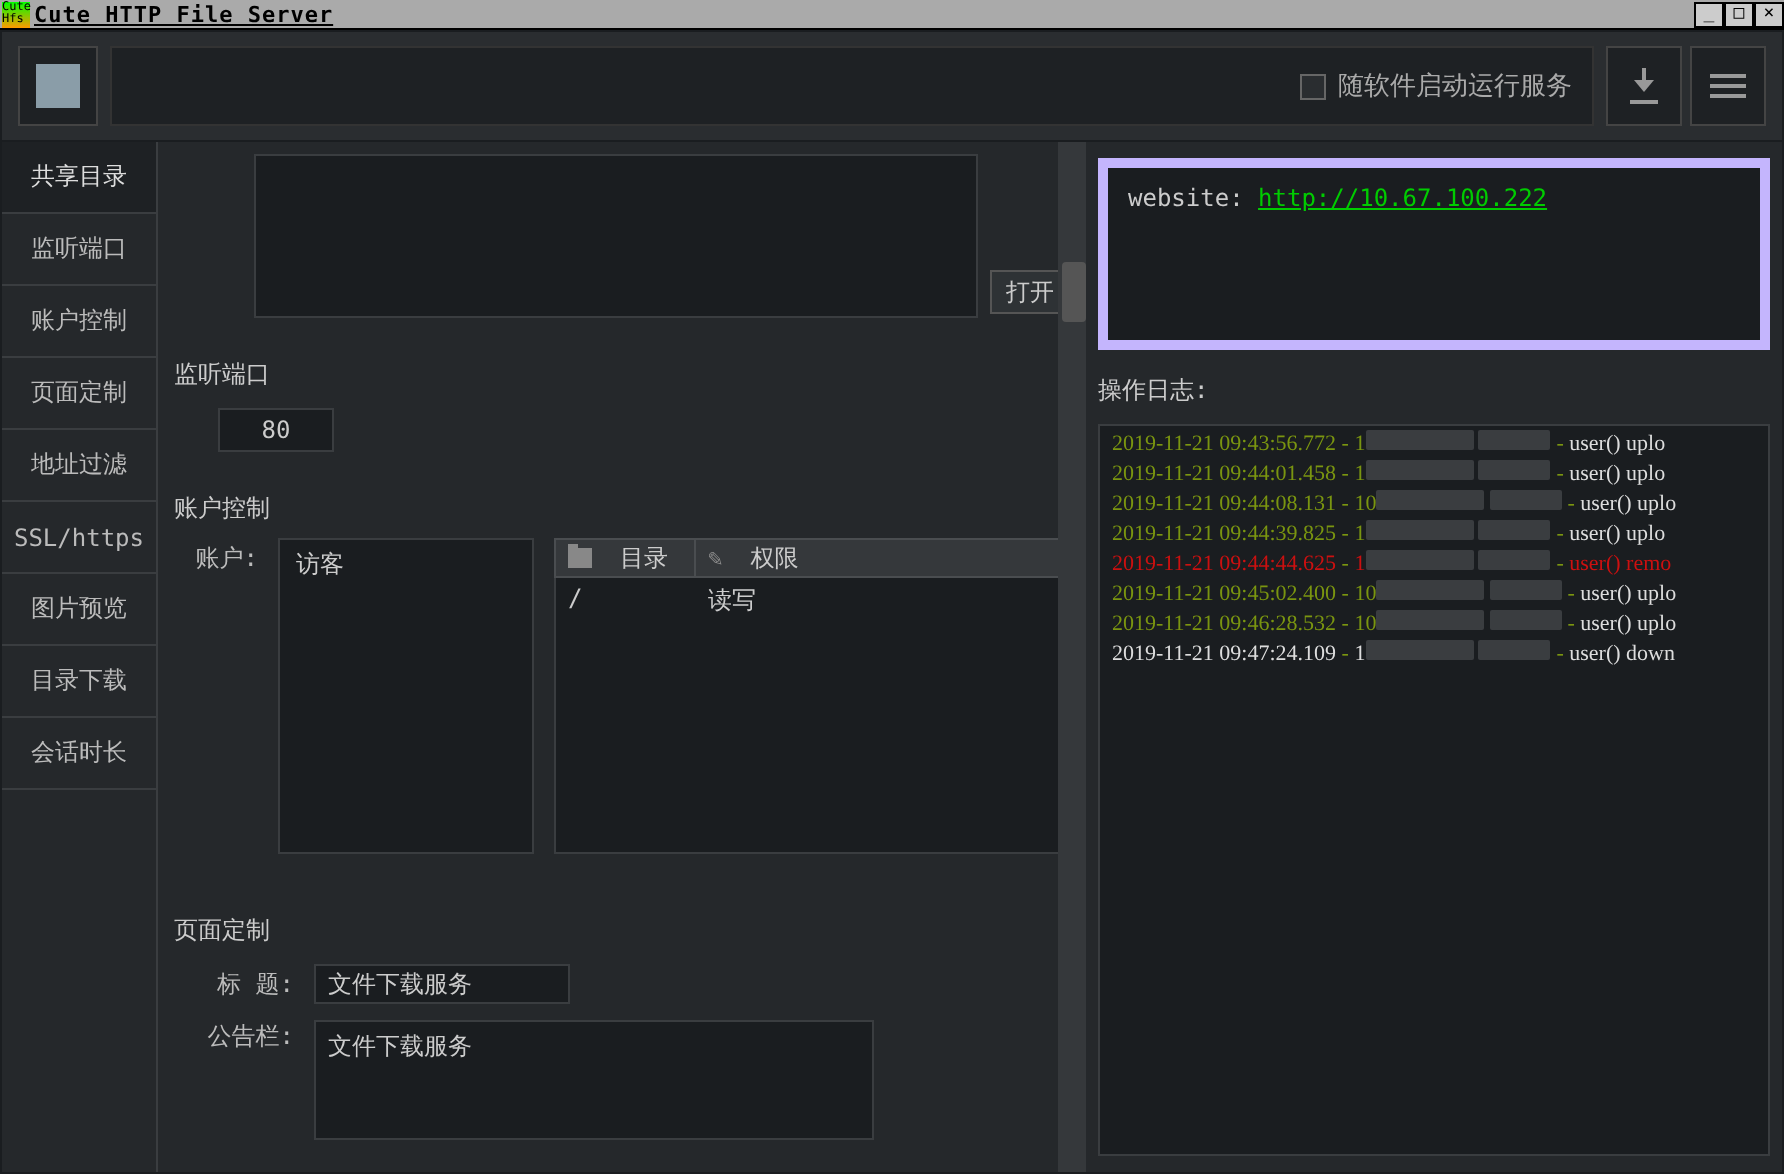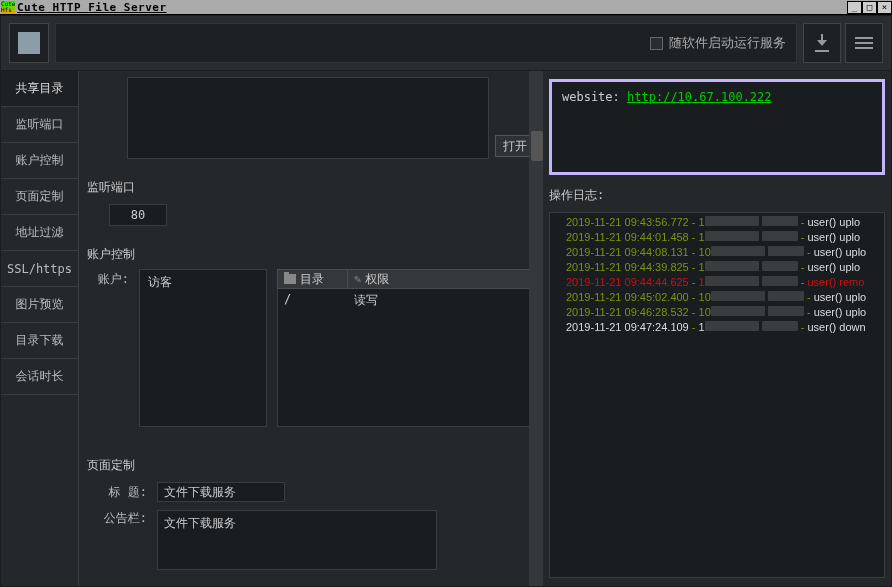--- a/index.html
+++ b/index.html
@@ -44,47 +44,47 @@
     
     .section-title { margin-top: 20px; font-size: 12px; color: #ccc; }
     .port-input { width: 58px; height: 22px; background: #1a1d20; border: 1px solid #3a3d40; color: #ccc; margin-top: 8px; margin-left: 22px; padding: 2px 6px; font-size: 12px; font-family: inherit; text-align: center; }
     
     .account-row { display: flex; gap: 10px; margin-top: 6px; }
     .label-col { width: 42px; text-align: right; color: #bbb; font-size: 12px; padding-top: 2px; }
     .account-list { width: 128px; height: 158px; background: #1a1d20; border: 1px solid #3a3d40; padding: 4px 8px; color: #ccc; font-size: 12px; }
     
     .perm-table { width: 254px; }
     .perm-header { display: flex; background: #35383b; height: 20px; border: 1px solid #4a4d50; }
-    .perm-header-cell { display: flex; align-items: center; gap: 4px; padding: 0 6px; color: #ccc; font-size: 12px; border-right: 1px solid #4a4d50; }
+    .perm-header-cell { display: flex; align-items: center; gap: 14px; padding: 0 6px; color: #ccc; font-size: 12px; border-right: 1px solid #4a4d50; }
     .perm-header-cell:last-child { border-right: none; }
     .perm-col-dir { width: 70px; }
     .perm-col-perm { flex: 1; }
     .perm-body { height: 138px; background: #1a1d20; border: 1px solid #3a3d40; border-top: none; }
     .perm-row { display: flex; padding: 3px 6px; color: #ccc; font-size: 12px; }
     .perm-row-cell:first-child { width: 70px; }
     .folder-icon { display: inline-block; width: 12px; height: 10px; background: #888; position: relative; vertical-align: middle; }
     .folder-icon::before { content: ""; position: absolute; width: 5px; height: 2px; background: #888; top: -2px; left: 0; }
     .wrench-icon { color: #888; }
     
     .page-row { display: flex; align-items: center; gap: 10px; margin-top: 8px; }
     .page-label { width: 60px; text-align: right; color: #bbb; font-size: 12px; }
     .page-input { width: 128px; height: 20px; background: #1a1d20; border: 1px solid #3a3d40; color: #ccc; padding: 2px 6px; font-size: 12px; font-family: inherit; }
     .announce-area { width: 280px; height: 60px; background: #1a1d20; border: 1px solid #3a3d40; color: #ccc; padding: 4px 6px; font-size: 12px; font-family: inherit; resize: none; }
     
     .scrollbar-v { position: absolute; right: -2px; top: 0; width: 16px; height: 100%; background: #35383b; }
     .scrollbar-thumb { position: absolute; left: 2px; top: 60px; width: 12px; height: 30px; background: #555; border-radius: 2px; }
     
     
     .content-right { flex: 1; padding: 8px 6px; color: #bbb; display: flex; flex-direction: column; gap: 8px; }
-    .url-box { background: #1a1d20; border: 3px solid #c4b5fd; padding: 6px 10px; font-family: monospace; font-size: 12px; height: 96px; }
+    .url-box { background: #1a1d20; border: 5px solid #c4b5fd; padding: 6px 10px; font-family: monospace; font-size: 12px; height: 96px; }
     .url-line { color: #ccc; line-height: 18px; }
     .url-link { color: #00cc00; text-decoration: underline; }
     
     .log-label { font-size: 12px; color: #ccc; margin-top: 4px; }
-    .log-box { flex: 1; background: #1a1d20; border: 1px solid #3a3d40; padding: 2px 16px; font-family: Liberation Sans, sans-serif; font-size: 11px; overflow: hidden; white-space: nowrap; }
+    .log-box { flex: 1; background: #1a1d20; border: 1px solid #3a3d40; padding: 2px 6px; font-family: Liberation Serif, serif; font-size: 11px; overflow: hidden; white-space: nowrap; }
     .log-line { color: #7a9510; line-height: 15px; }
     .log-line .sep { color: #7a9510; }
     .log-line.red-line { color: #cc1010; }
     .log-line.white-line { color: #ddd; }
     .log-msg { color: #ddd; }
     .log-red { color: #cc1010; }
     .obscured { background: #3a3d40; display: inline-block; border-radius: 1px; }
     .ob1 { width: 54px; height: 10px; }
     .ob2 { width: 36px; height: 10px; }
   </style>

